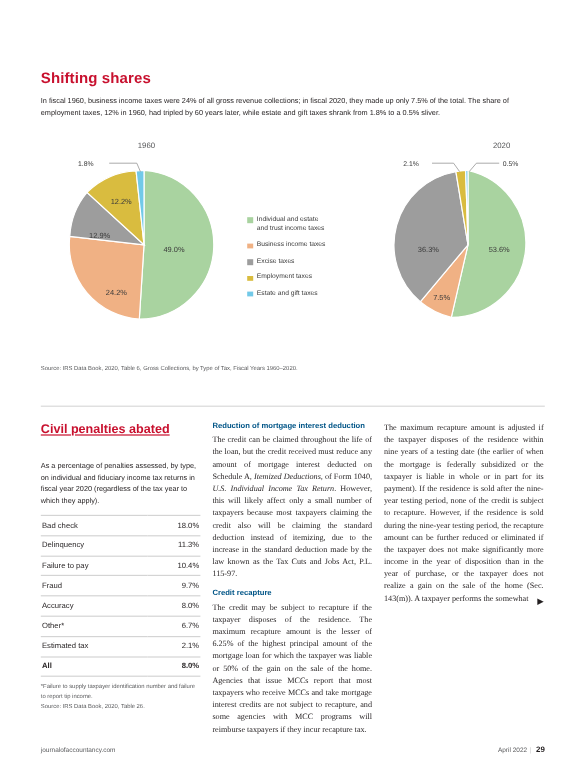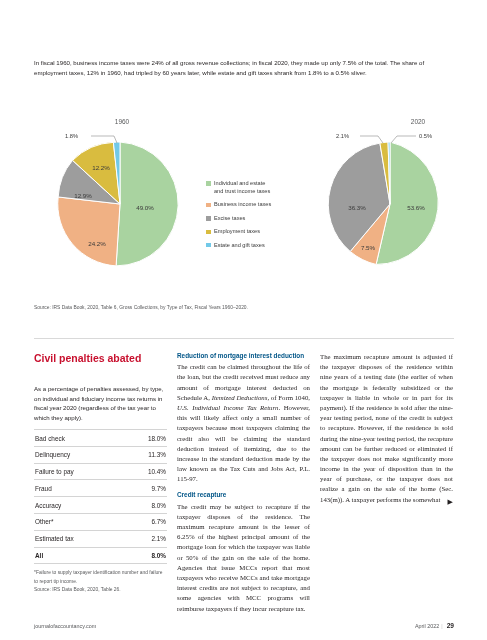--- a/index.html
+++ b/index.html
@@ -152,20 +152,21 @@
   .col-1 { left: 0px; }
   .col-2 { left: 143px; }
   .col-3 { left: 286px; }
 
   .col-title {
     font-size: 10.5px;
     font-weight: bold;
     color: #c8102e;
     margin: 0 0 20px 0;
     line-height: 1.18;
+    text-decoration: underline;
   }
   .subhead {
     font-size: 6.4px;
     font-weight: bold;
     color: #005587;
     margin: 0 0 2px 0;
     line-height: 1.28;
   }
   .col-intro {
     font-size: 6.1px;
@@ -248,20 +249,21 @@
     margin-left: 2px;
   }
   .footer-sep { margin: 0 2px; color: #c8c8c8; }
 </style>
 </head>
 <body>
 
 <div class="page">
 
   <div class="shifting">
+    <div class="feature-title">Shifting shares</div>
     <div class="feature-deck">In fiscal 1960, business income taxes were 24% of all gross revenue collections; in fiscal 2020, they made up only 7.5% of the total. The share of employment taxes, 12% in 1960, had tripled by 60 years later, while estate and gift taxes shrank from 1.8% to a 0.5% sliver.</div>
   </div>
 
   <div class="charts">
 
     <div class="chart-block chart-left">
       <div class="chart-year">1960</div>
       <div class="pie-wrap pie-left">
         <svg width="152" height="152" viewBox="0 0 152 152">
 

